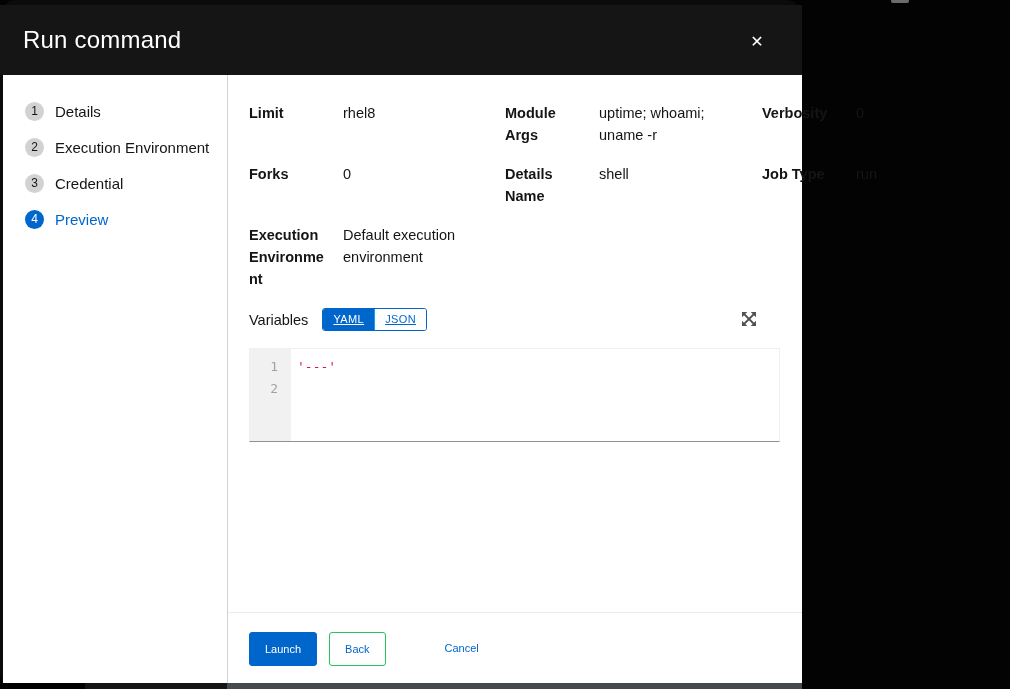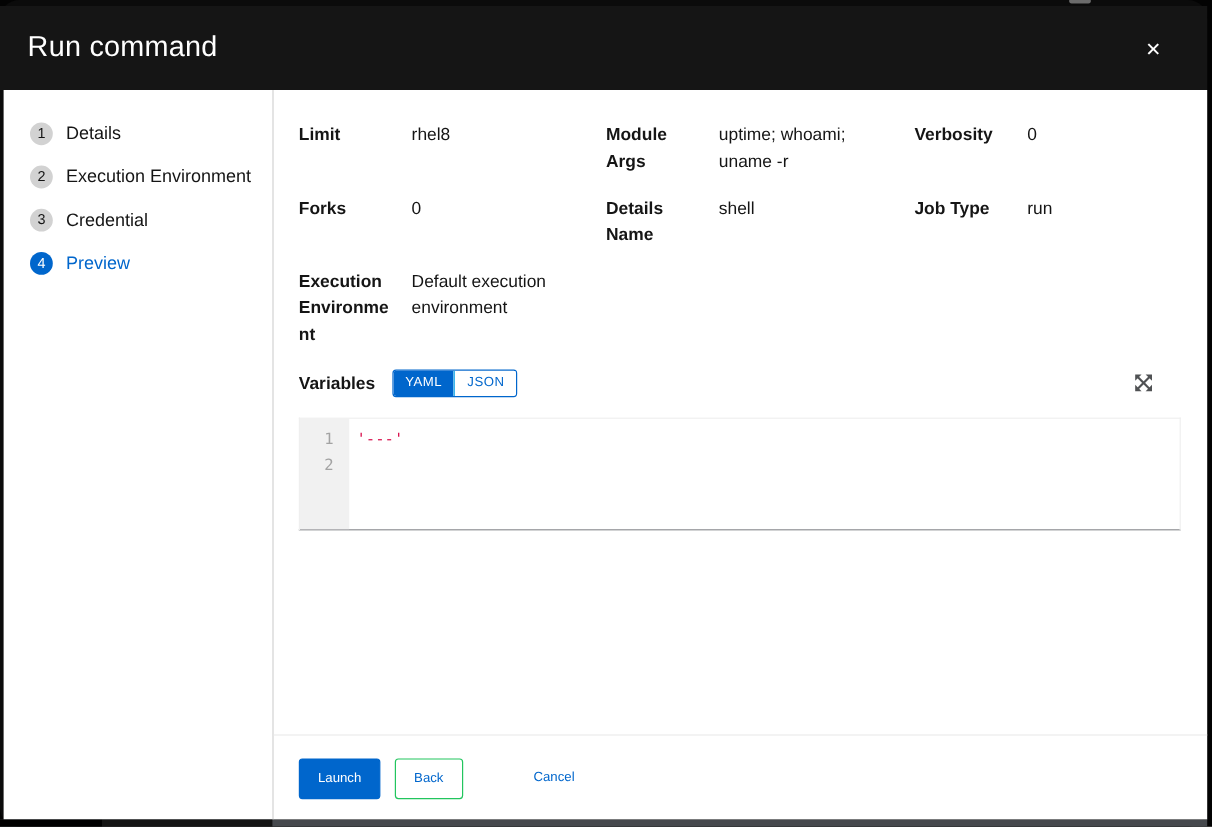--- a/index.html
+++ b/index.html
@@ -4,21 +4,21 @@
 <style>
   * { margin: 0; padding: 0; box-sizing: border-box; }
   html, body { width: 1010px; height: 689px; }
   body {
     font-family: "Liberation Sans", sans-serif;
     background: #030303;
     overflow: hidden;
   }
   #screen {
     position: relative;
-    width: 1006px;
+    width: 802px;
     height: 689px;
     background: #0b0b0b;
     border-radius: 16px;
   }
   
   .top-sliver {
     position: absolute;
     top: 0; left: 891px;
     width: 18px; height: 3px;
     background: #6b6b6b;
@@ -127,41 +127,42 @@
     overflow-wrap: anywhere;
   }
   
   .variables-row {
     margin-top: 18px;
     display: flex;
     align-items: center;
   }
   .variables-label {
     font-size: 14.5px;
-    font-weight: 700;
+    font-weight: 400;
     color: #151515;
   }
   .toggle-group {
     margin-left: 14px;
     display: inline-flex;
     border: 1px solid #0066cc;
     border-radius: 3px;
     overflow: hidden;
     height: 23px;
   }
   .toggle-btn {
     border: none;
     background: #ffffff;
     color: #0066cc;
     font-size: 11px;
     letter-spacing: 0.4px;
     padding: 0 10px;
     line-height: 21px;
     cursor: pointer;
     font-family: "Liberation Sans", sans-serif;
+    text-decoration: underline;
   }
   .toggle-btn.selected { background: #0066cc; color: #ffffff; }
   .toggle-btn:not(.selected) { border-left: 1px solid #0ea5e9; }
   .expand-btn {
     margin-left: auto;
     margin-right: 22px;
     width: 18px; height: 18px;
     background: transparent;
     border: none;
     cursor: pointer;

